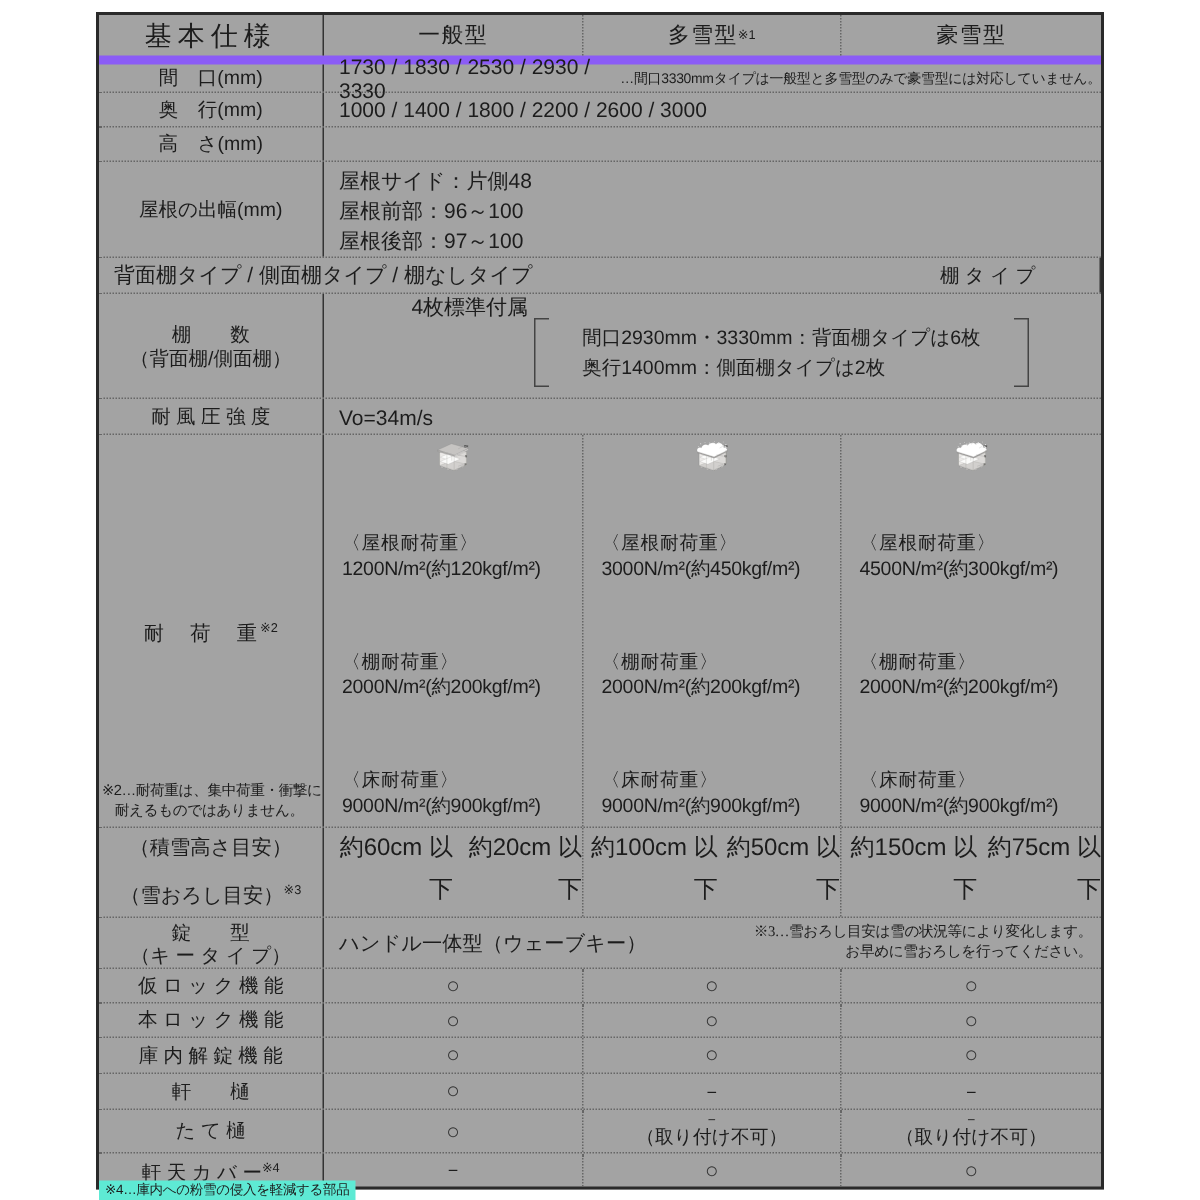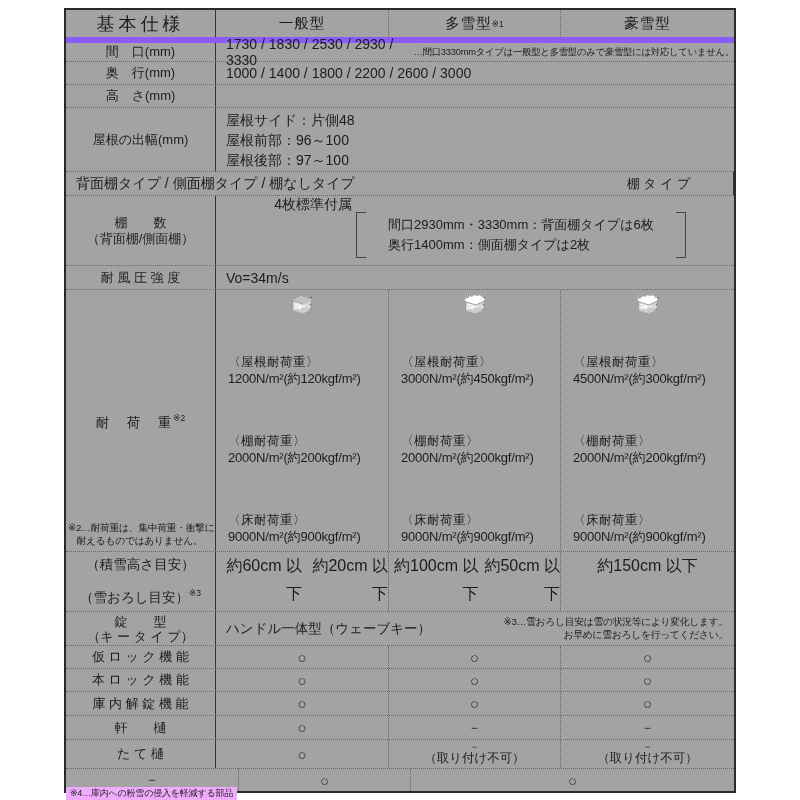--- a/index.html
+++ b/index.html
@@ -37,33 +37,33 @@
   .load-col{display:flex;flex-direction:column;align-items:stretch;padding-top:4px;}
   .load-col svg{display:block;margin:0 auto;}
   .spec{padding-left:12px;margin-bottom:6px;margin-top:40px;}
   .spec .t{font-size:12.5px;line-height:16px;letter-spacing:0.5px;}
   .spec .v{font-size:13px;line-height:17px;letter-spacing:-0.2px;}
   .r-snow{height:60px;}
   .snow-lines{display:flex;flex-direction:column;justify-content:center;line-height:28px;font-size:13.5px;}
   .snow-col{display:flex;justify-content:center;text-align:right;line-height:28px;}
   .r-lock{height:34px;}
   .r-lock .c-label{line-height:15px;font-size:13px;}
-  .lock-val{flex:1;display:flex;align-items:center;justify-content:space-between;padding:0 6px 0 10px;}
+  .lock-val{flex:1;display:flex;align-items:center;justify-content:space-between;padding:0 6px 0 10px;font-family:Liberation Serif, serif;}
   .lock-text{font-size:13.5px;}
   .lock-note{font-size:9.8px;line-height:12.5px;text-align:right;letter-spacing:-0.3px;}
   .r-feat{height:23px;}
   .r-feat2{height:24px;}
   .circle-mark{font-size:15px;color:#333;}
   .dash-mark{font-size:13px;}
   .r-tate{height:29px;}
   .two-line{display:flex;flex-direction:column;justify-content:center;text-align:center;}
   .two-line .l1{font-size:10px;line-height:9px;}
   .two-line .l2{font-size:12.5px;line-height:15px;}
   .r-soffit{height:23px;}
-  .footnote4{position:absolute;left:66px;top:787px;font-size:9px;letter-spacing:-0.2px;background:#f0abfc;padding:0 4px;white-space:nowrap;}
+  .footnote4{position:absolute;left:66px;top:787px;font-size:9px;letter-spacing:-0.2px;background:#5eead4;padding:0 4px;white-space:nowrap;}
   svg text{font-family:"Liberation Sans","DejaVu Sans",sans-serif;font-size:12.5px;fill:#222;}
 </style>
 </head>
 <body>
 
 <svg width="0" height="0" style="position:absolute" aria-hidden="true">
   <defs>
     <g id="shed-body">
       <polygon points="18,58 80,34 154,54 154,118 92,148 18,124" fill="#eceae8" stroke="#8a8a88" stroke-width="1"></polygon>
       <polygon points="92,82 154,54 154,118 92,148" fill="#dcdad8" stroke="#8a8a88" stroke-width="1"></polygon>
@@ -255,20 +255,21 @@
     <div class="cell c1 snow-col">
       <span>約60cm 以下</span>
       <span>約20cm 以下</span>
     </div>
     <div class="cell c2 snow-col">
       <span>約100cm 以下</span>
       <span>約50cm 以下</span>
     </div>
     <div class="cell c3 snow-col">
       <span>約150cm 以下</span>
+      <span>約75cm 以下</span>
     </div>
   </div>
 
   <div class="row r-lock">
     <div class="cell c-label">
       <span>錠　　型</span>
       <span>（キ ー タ イ プ）</span>
     </div>
     <div class="lock-val">
       <span class="lock-text">ハンドル一体型（ウェーブキー）</span>
@@ -314,20 +315,23 @@
       <span class="l1">－</span>
       <span class="l2">（取り付け不可）</span>
     </div>
     <div class="cell c3 two-line">
       <span class="l1">－</span>
       <span class="l2">（取り付け不可）</span>
     </div>
   </div>
 
   <div class="row r-soffit">
+    <div class="cell c-label">
+        <span><span>軒 天 カ バ ー</span><sup>※4</sup></span>
+      </div>
     <div class="cell c1 c-type dash-mark">－</div>
     <div class="cell c2 c-type circle-mark">○</div>
     <div class="cell c3 c-type circle-mark">○</div>
   </div>
 
 </div>
 
 <div class="footnote4">※4…庫内への粉雪の侵入を軽減する部品</div>
 
 </body></html>

